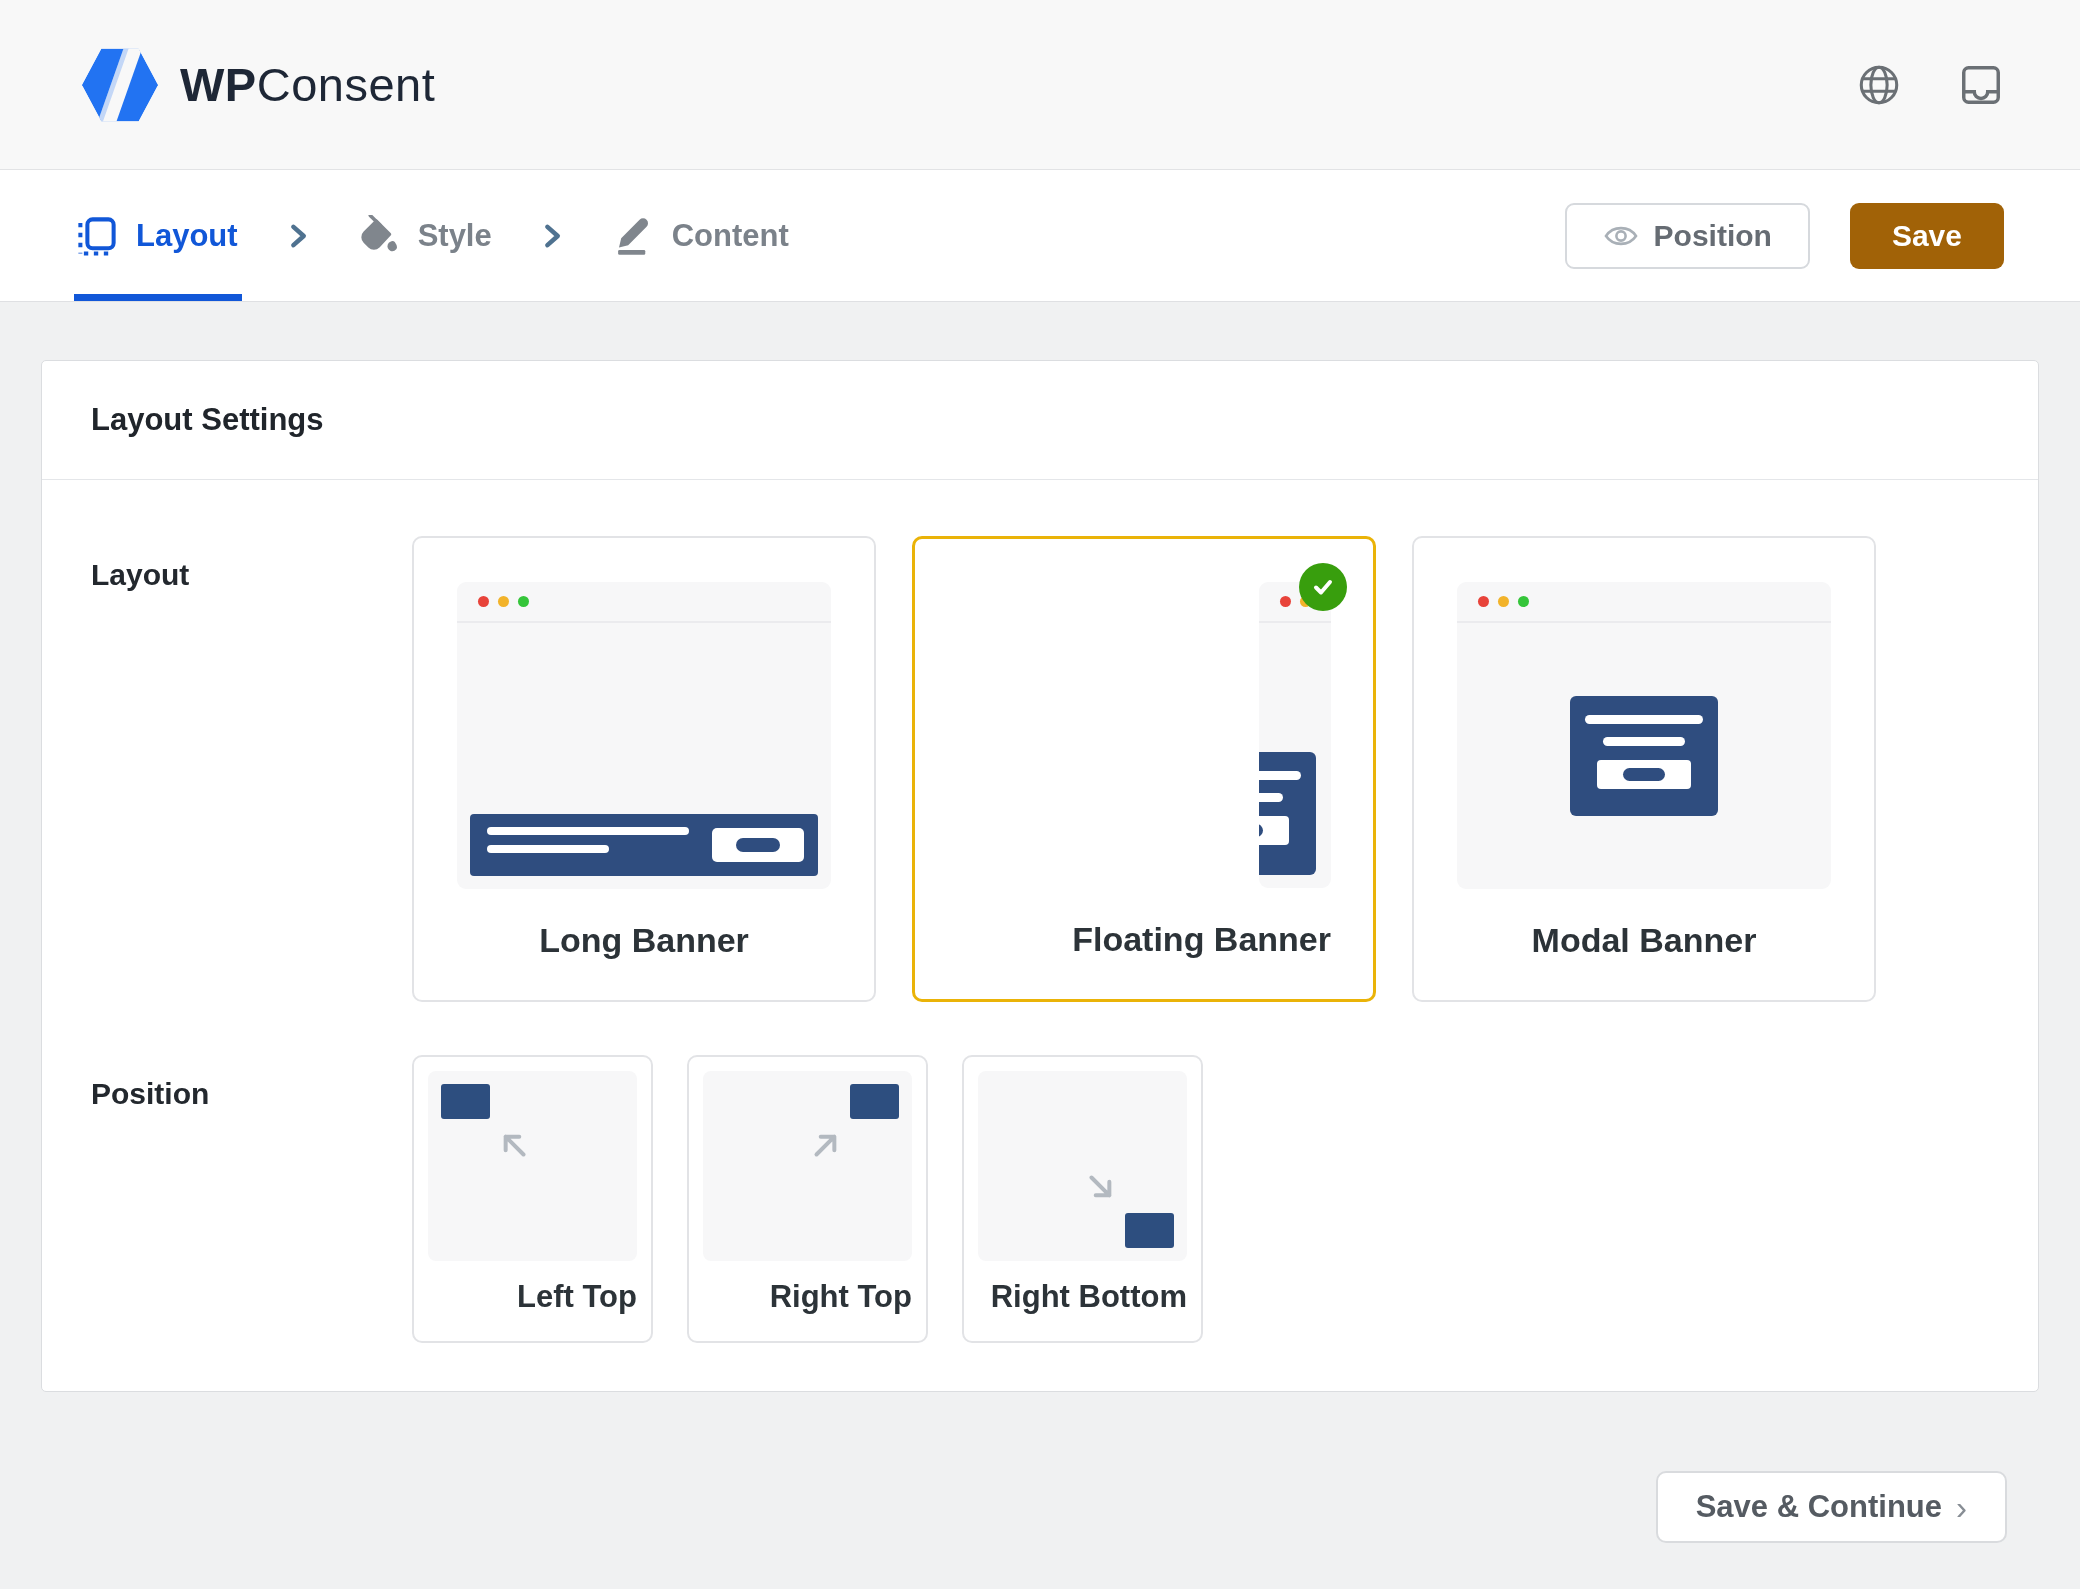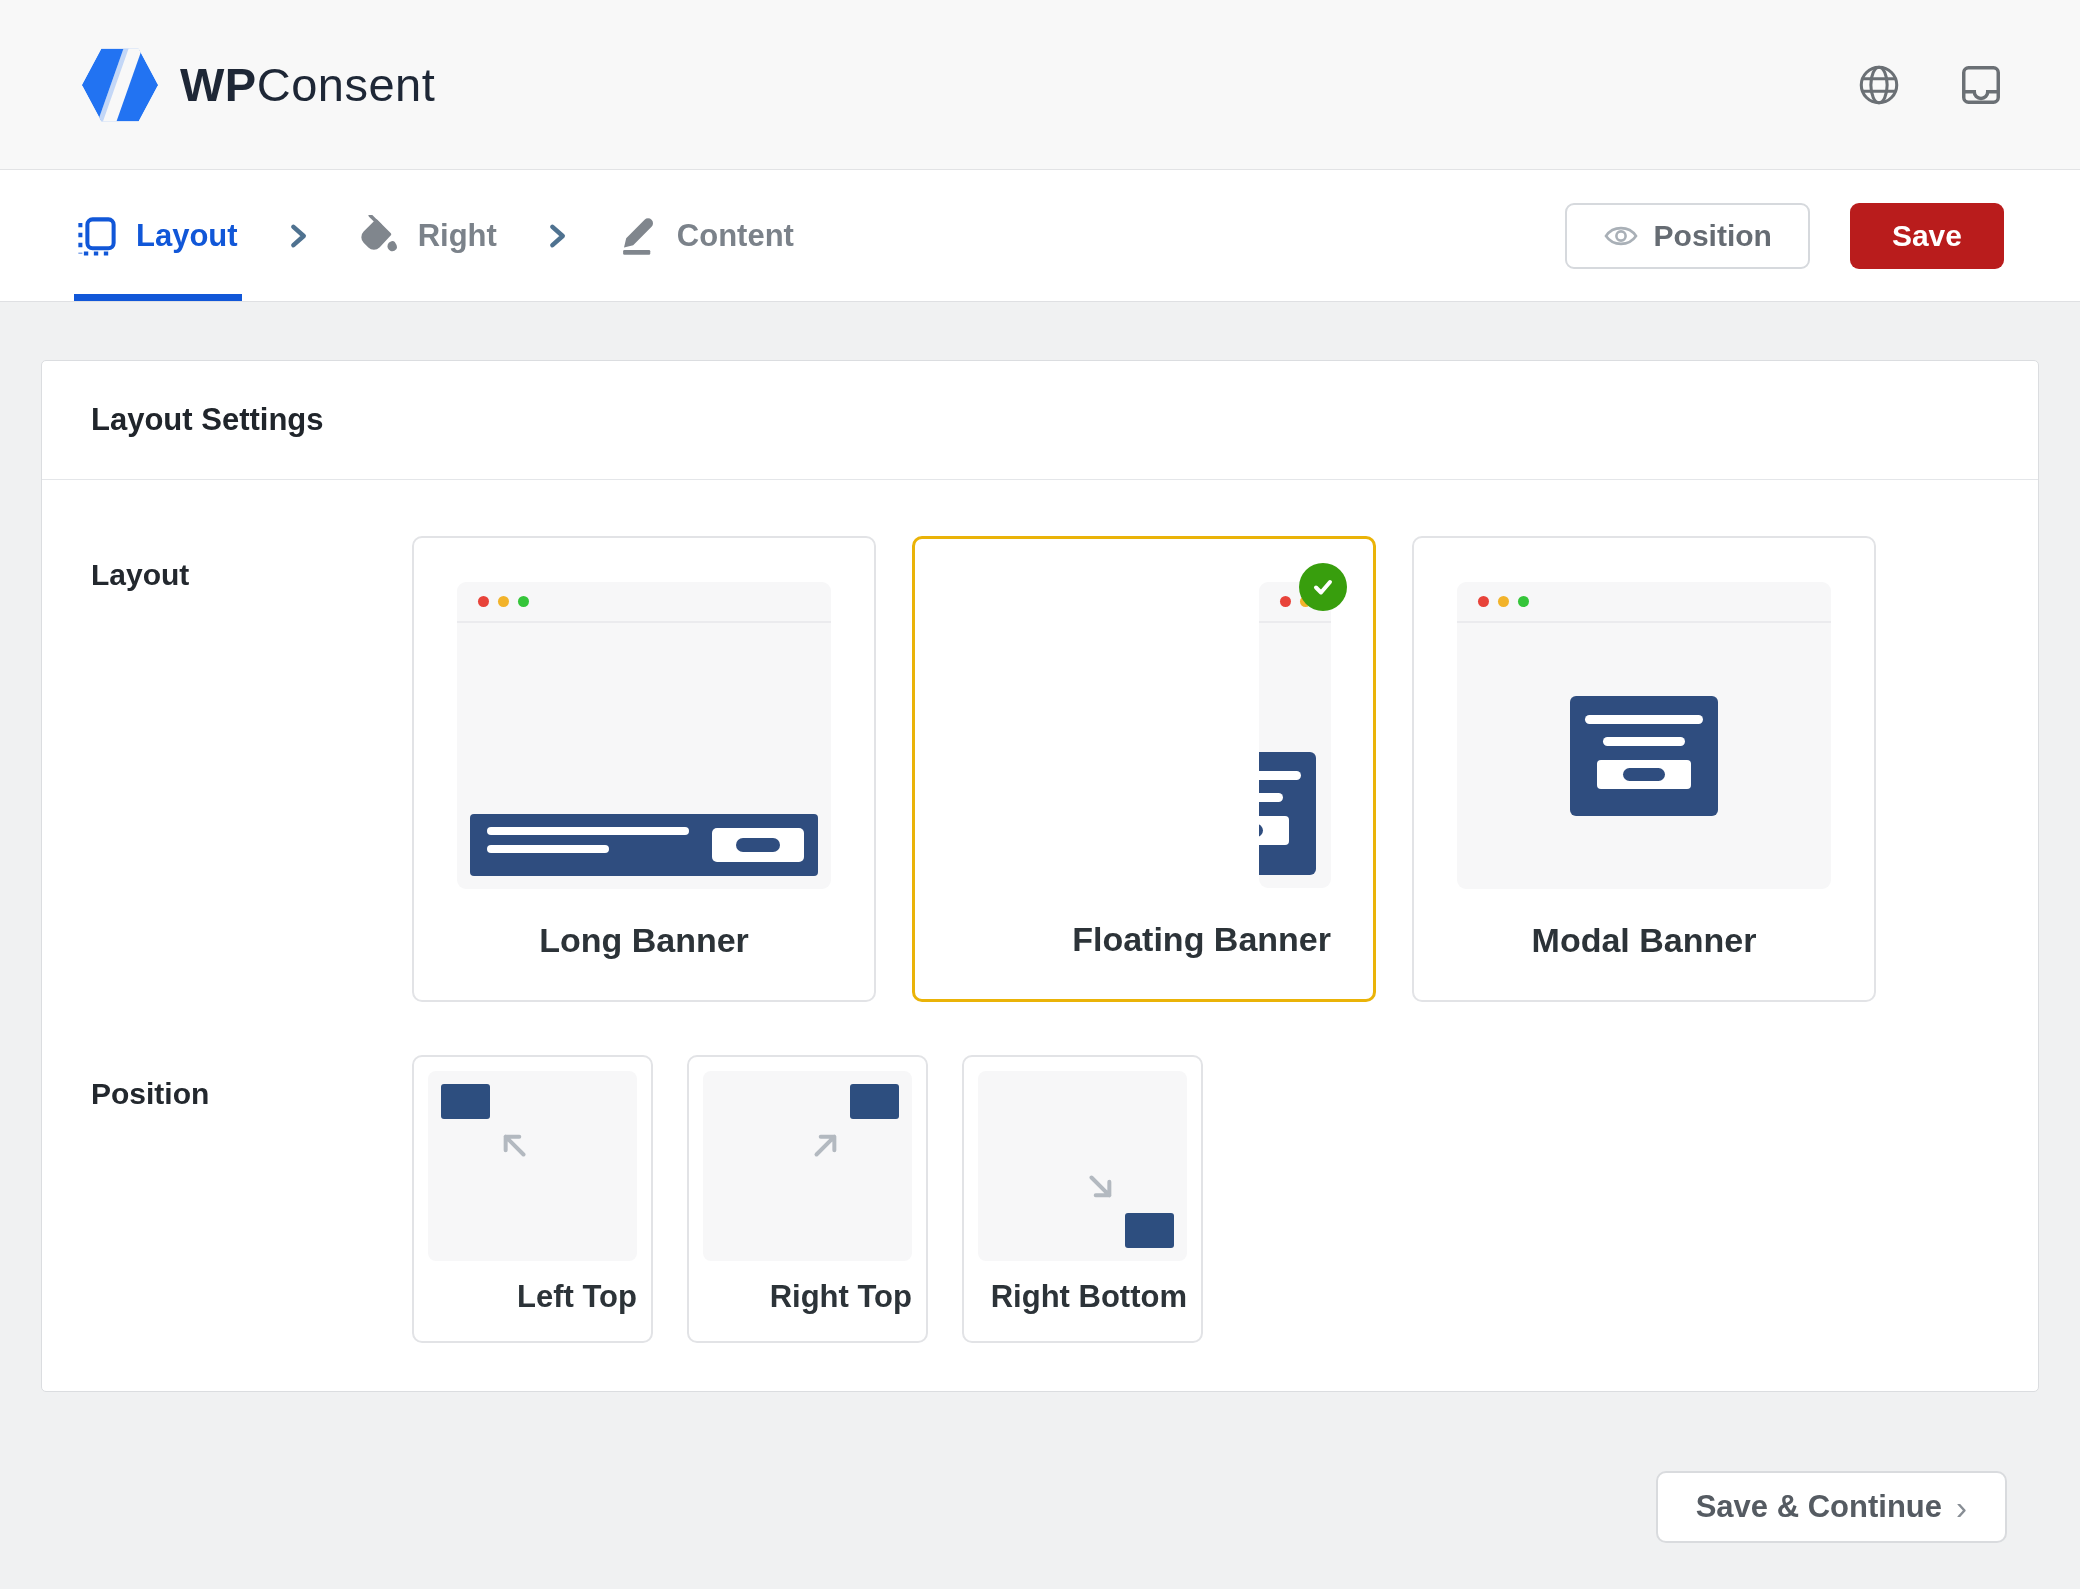--- a/index.html
+++ b/index.html
@@ -56,21 +56,21 @@
   .btn-preview {
     display: flex; align-items: center; gap: 15px;
     height: 66px; padding: 0 36px;
     background: #fff; border: 2px solid #d6d9dd; border-radius: 9px;
     font-size: 30px; font-weight: 700; color: #666c73;
     font-family: inherit; cursor: pointer;
   }
   .btn-preview .eye { color: #a9b0b7; display: flex; }
   .btn-save {
     height: 66px; padding: 0 42px;
-    background: #b91c1c; border: none; border-radius: 9px;
+    background: #a16207; border: none; border-radius: 9px;
     font-size: 30px; font-weight: 700; color: #ffffff;
     font-family: inherit; cursor: pointer;
   }
 
   
   .content { padding: 58px 41px 0; }
   .panel { background: #fff; border: 1px solid #dbdde0; border-radius: 5px; }
   .panel-header { padding: 41px 49px; border-bottom: 1px solid #e4e6e9; }
   .panel-title { font-size: 31px; font-weight: 700; color: #20252b; }
   .panel-body { padding: 56px 49px 48px; }
@@ -225,21 +225,21 @@
       </svg>
   </span>
   <div class="tab">
     <span class="tab-icon">
       <svg width="42" height="42" viewBox="0 0 48 48" fill="currentColor" stroke="currentColor" stroke-width="3" stroke-linejoin="round">
         <path d="M36.5 22 L21 6.5 L7.5 20 a7.5 7.5 0 0 0 0 10.6 l5.4 5.4 a7.5 7.5 0 0 0 10.6 0 Z"></path>
         <path d="M14 0.5 L25 11.5" fill="none" stroke-width="4" stroke-linecap="round"></path>
         <path d="M41 32 c2.8 3.9 2.8 6.3 0 7.6 a4 4 0 0 1 -3.4 -7.6 c1.4 -0.9 2.4 -1 3.4 0 z"></path>
       </svg>
     </span>
-    <span class="tab-label">Right</span>
+    <span class="tab-label">Style</span>
   </div>
   <span class="tab-sep">
     <svg width="28" height="32" viewBox="0 0 24 28" fill="none" stroke="currentColor" stroke-width="4" stroke-linecap="round" stroke-linejoin="round">
         <path d="M8 6 L17 14 L8 22"></path>
       </svg>
   </span>
   <div class="tab">
     <span class="tab-icon">
       <svg width="42" height="42" viewBox="0 0 48 48" fill="currentColor">
         <path d="M31.5 5.5 a5.6 5.6 0 0 1 8 8 L18.5 34.5 l-10.5 2.5 2.5 -10.5 Z"></path>

